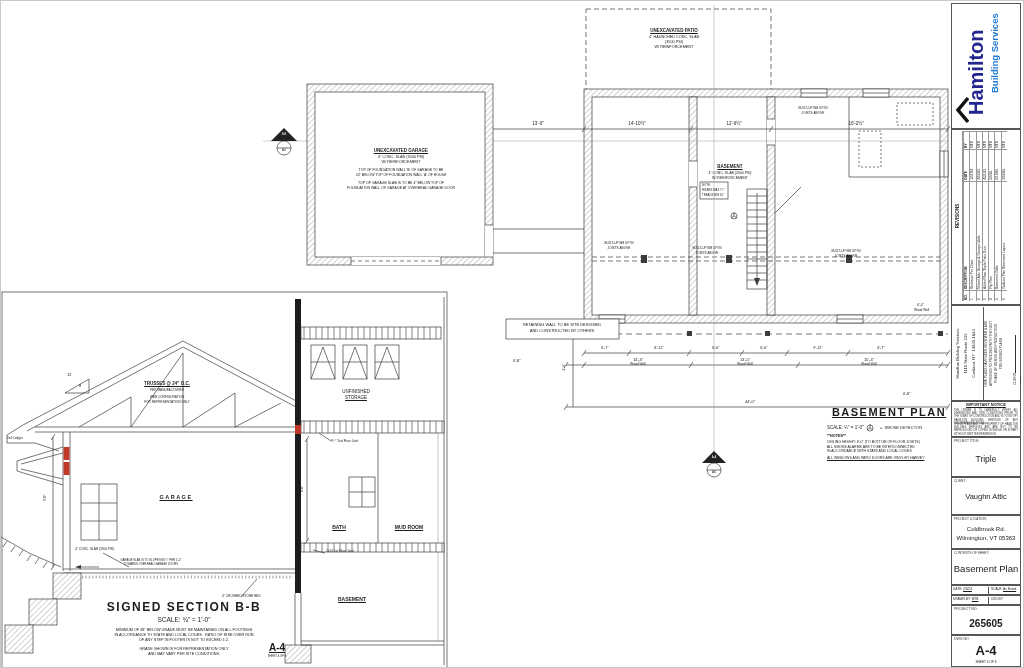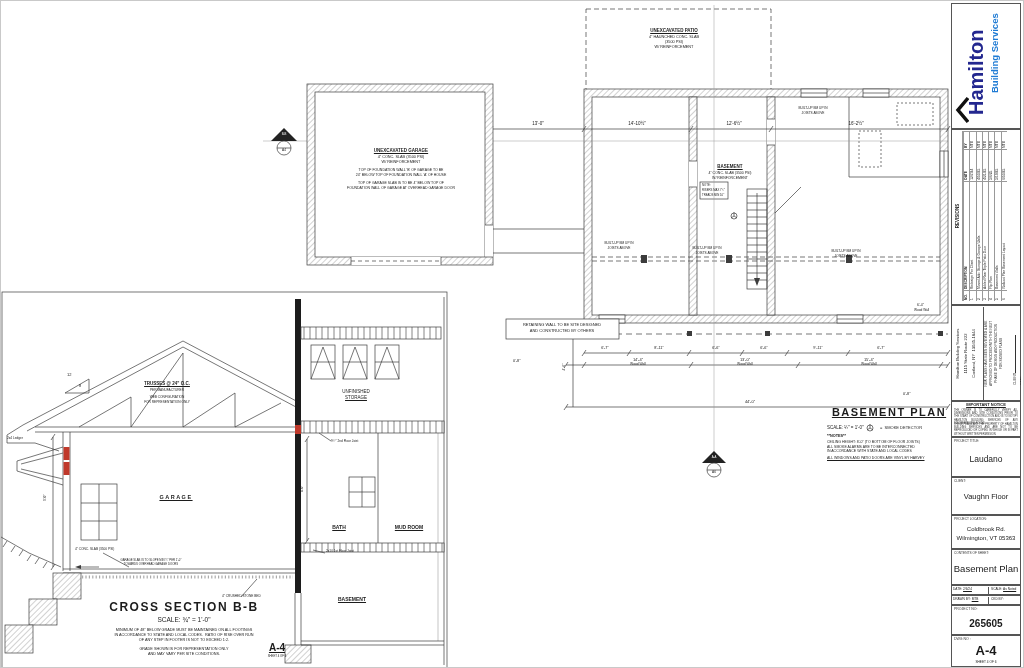--- a/index.html
+++ b/index.html
@@ -367,21 +367,21 @@
   <div class="lbl f3" style="left:330px;top:439px">9½" 2nd Floor Joist</div>
   <div class="lbl f3" style="left:325px;top:549px">2x10 1st Floor Joist</div>
   <div class="lbl f3" style="left:74px;top:547px">4" CONC. SLAB (3500 PSI)</div>
   <div class="lbl c f28" style="left:150px;top:558px">GARAGE SLAB IS TO SLOPE MIN ¼" PER 1'-0"</div>
   <div class="lbl c f28" style="left:150px;top:562px">TOWARDS OVERHEAD GARAGE DOORS</div>
   <div class="lbl f3" style="left:221px;top:594px">4" CRUSHED STONE BED</div>
   <div class="lbl f4" style="left:66px;top:372px">12</div>
   <div class="lbl f4" style="left:78px;top:383px">8</div>
   <div class="lbl rv f3" style="left:42px;top:495px">9'-0"</div>
   <div class="lbl rv f3" style="left:299px;top:486px">8'-0"</div>
-  <div class="lbl c f12 b ls1" style="left:183px;top:599px">CROSS SECTION B-B</div>
+  <div class="lbl c f12 b ls1" style="left:183px;top:599px">SIGNED SECTION B-B</div>
   <div class="lbl c f65" style="left:183px;top:615px">SCALE: ¾" = 1'-0"</div>
   <div class="lbl c f38" style="left:183px;top:627px">MINIMUM OF 48" BELOW GRADE MUST BE MAINTAINED ON ALL FOOTINGS</div>
   <div class="lbl c f38" style="left:183px;top:632px">IN ACCORDANCE TO STATE AND LOCAL CODES.  RATIO OF RISE OVER RUN</div>
   <div class="lbl c f38" style="left:183px;top:637px">OF ANY STEP IN FOOTER IS NOT TO EXCEED 1:2.</div>
   <div class="lbl c f38" style="left:183px;top:646px">GRADE SHOWN IS FOR REPRESENTATION ONLY</div>
   <div class="lbl c f38" style="left:183px;top:651px">AND MAY VARY PER SITE CONDITIONS.</div>
 </div>
 
 <div class="lbl c f10 b u" style="left:276px;top:641px">A-4</div>
 <div class="lbl c f28" style="left:276px;top:654px">SHEET 4 OF 6</div>
@@ -475,26 +475,26 @@
   </div>
 
   <div class="rbox" style="top:398px;height:36px">
     <div class="lbl f4 b u" style="left:50%;top:1px;transform:translateX(-50%)">IMPORTANT NOTICE</div>
     <div style="position:absolute;left:2px;top:7px;width:64px;font-size:2.6px;line-height:1.25;text-align:justify;color:#333">THE OWNER IS TO CAREFULLY VERIFY ALL DIMENSIONS AND SITE CONDITIONS PRIOR TO THE START OF CONSTRUCTION AND IS TO NOTIFY HAMILTON BUILDING SERVICES OF ANY DISCREPANCIES FOUND.</div>
     <div style="position:absolute;left:2px;top:21px;width:64px;font-size:2.6px;line-height:1.25;text-align:justify;color:#333">THESE PLANS ARE THE PROPERTY OF HAMILTON BUILDING SERVICES AND ARE NOT TO BE REPRODUCED OR COPIED IN WHOLE OR IN PART WITHOUT WRITTEN PERMISSION.</div>
   </div>
 
   <div class="rbox" style="top:434px;height:40px">
     <div class="tb-label">PROJECT TITLE:</div>
-    <div class="tb-val f85" style="top:16px">Laudano</div>
+    <div class="tb-val f85" style="top:16px">Triple</div>
   </div>
 
   <div class="rbox" style="top:474px;height:38px">
     <div class="tb-label">CLIENT:</div>
-    <div class="tb-val f75" style="top:14px">Vaughn Floor</div>
+    <div class="tb-val f75" style="top:14px">Vaughn Attic</div>
   </div>
 
   <div class="rbox" style="top:512px;height:34px">
     <div class="tb-label">PROJECT LOCATION:</div>
     <div class="tb-val f6" style="top:10px">Coldbrook Rd.</div>
     <div class="tb-val f6" style="top:19px">Wilmington, VT 05363</div>
   </div>
 
   <div class="rbox" style="top:546px;height:36px">
     <div class="tb-label">CONTENTS OF SHEET:</div>

